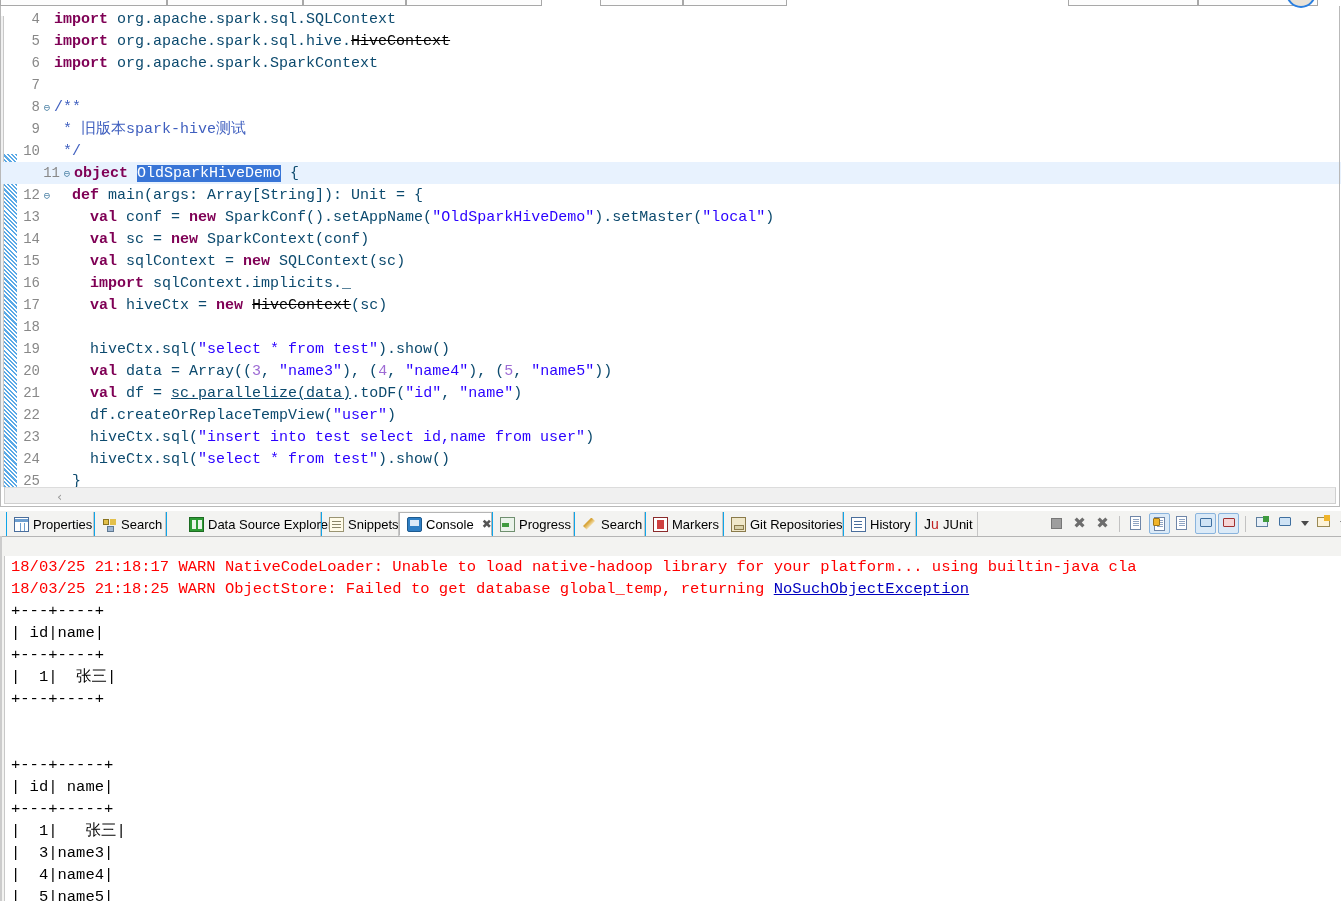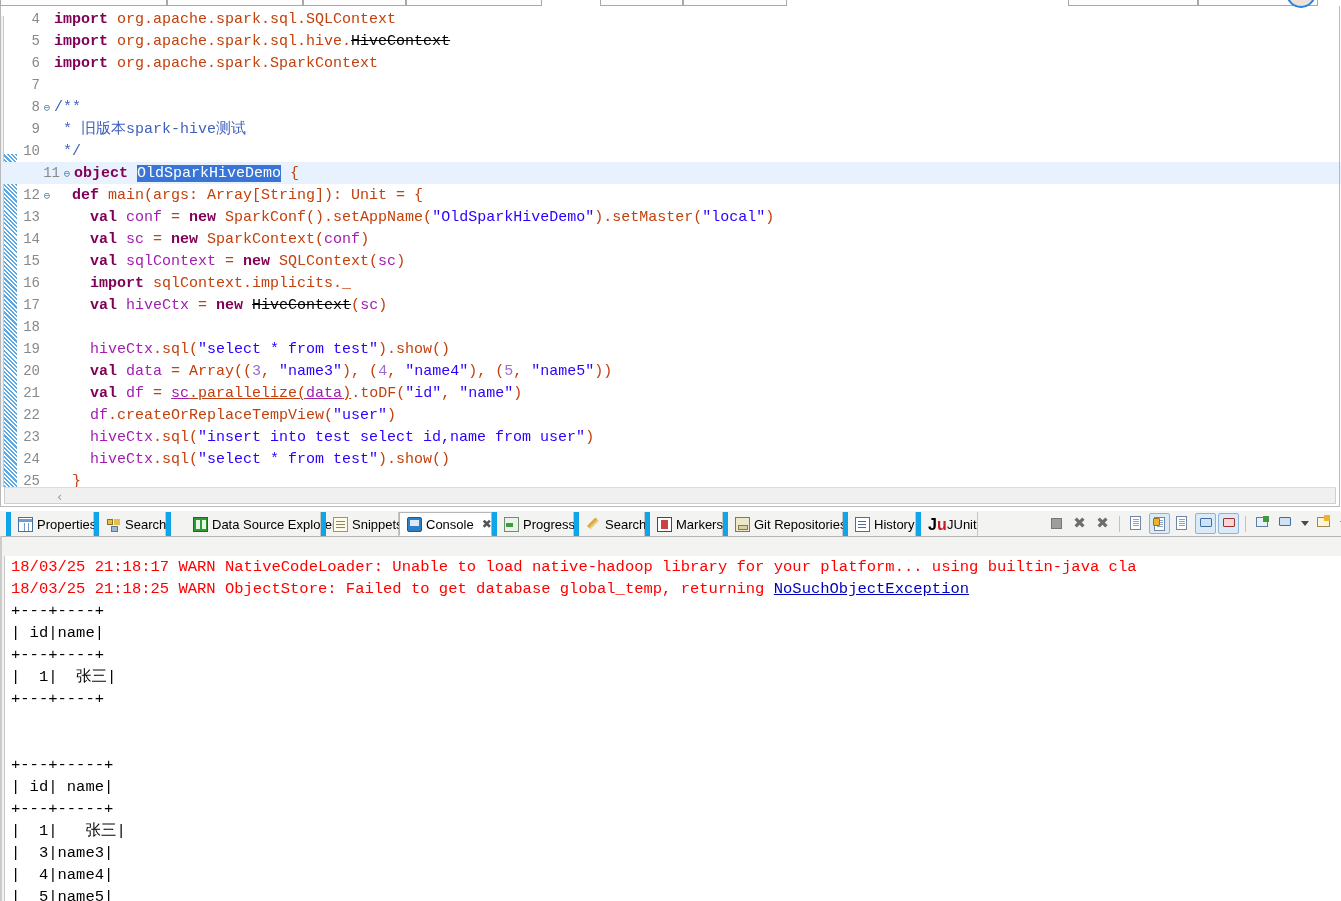--- a/index.html
+++ b/index.html
@@ -101,22 +101,22 @@
     width: 14px;
     text-align: center;
     color: #5588aa;
     font-size: 11px;
     user-select: none;
   }
   .codetxt { display: inline-block; }
 
   
   .kw   { color: #7f0055; font-weight: bold; }
-  .id   { color: #a21caf; }
-  .pl   { color: #c2410c; }
+  .id   { color: #0c4a6e; }
+  .pl   { color: #0c4a6e; }
   .str  { color: #2a00ff; }
   .num  { color: #9d6ad4; }
   .cmtb { color: #3f5fbf; }
   .dep  { text-decoration: line-through; }
   .und  { text-decoration: underline; }
   .sel  { background: #3875d7; color: #ffffff; }
 
   
   .ed-hscroll {
     position: absolute;
@@ -165,21 +165,21 @@
   .tab {
     position: absolute;
     top: 1px;
     height: 24px;
     display: flex;
     align-items: center;
     gap: 4px;
     padding: 0 7px;
     font-size: 13px;
     color: #000000;
-    border-left: 5px solid #0ea5e9;
+    border-left: 1px solid #0ea5e9;
     border-right: 1px solid #c6c6c6;
     box-sizing: border-box;
     white-space: nowrap;
   }
   .tab.active {
     background: #ffffff;
     border-top: 1px solid #b5b5b5;
     border-left: 1px solid #b5b5b5;
     border-right: 1px solid #b5b5b5;
     border-bottom: 1px solid #ffffff;
@@ -303,21 +303,21 @@
     border: 1px solid #4a6e9c;
     box-sizing: border-box;
   }
   .ic-history::after {
     content: ""; position: absolute;
     left: 2px; top: 3px; width: 8px; height: 1px;
     background: #4a6e9c;
     box-shadow: 0 3px 0 #4a6e9c, 0 6px 0 #4a6e9c;
   }
   .ic-junit {
-    font-size: 16px; font-weight: bold; color: #000;
+    font-size: 14px; font-weight: normal; color: #000;
     line-height: 15px; text-align: left;
   }
   .ic-junit .u { color: #c02020; }
 
   
   .tb {
     position: absolute;
     top: 2px;
     height: 21px;
     display: flex;

